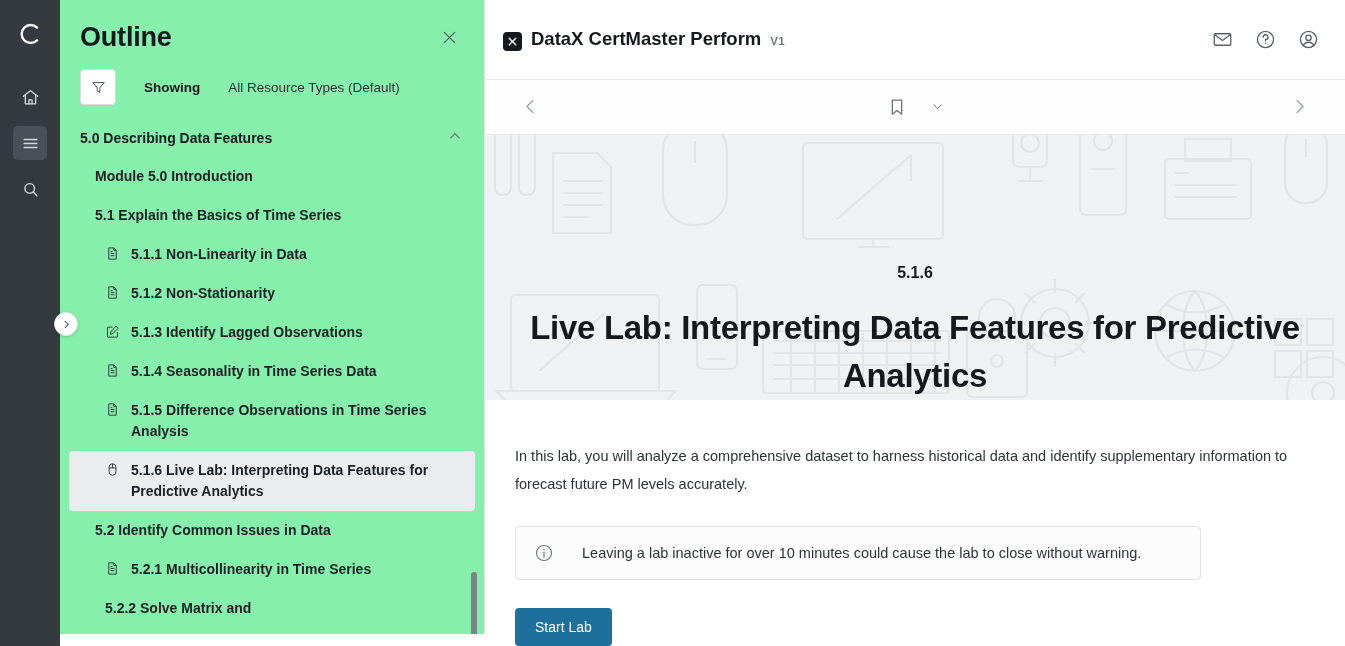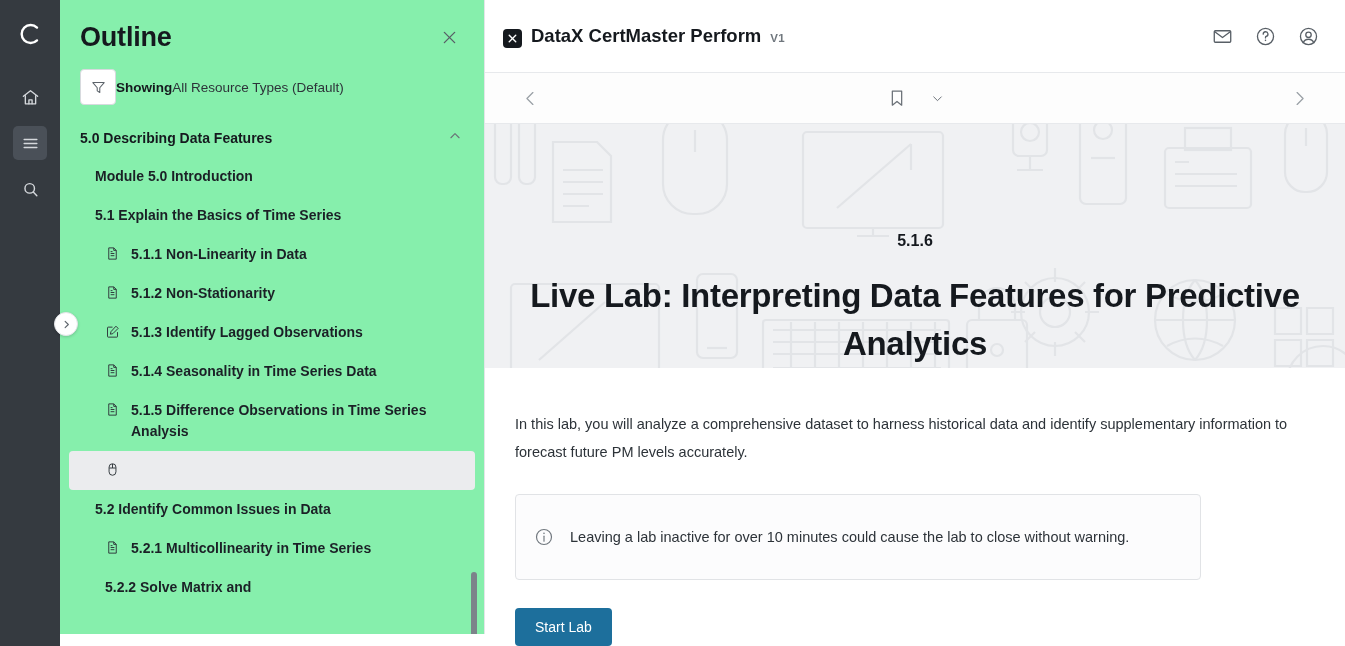--- a/index.html
+++ b/index.html
@@ -42,21 +42,21 @@
     border-right: 1px solid #e3e5e8; position: relative; overflow: hidden;
   }
   .outline-head {
     display: flex; align-items: center; justify-content: space-between;
     padding: 22px 22px 8px 20px;
   }
   .outline-title { font-size: 27px; font-weight: bold; color: #15191e; letter-spacing: -.2px; }
   .close-x { width: 26px; height: 26px; display:flex; align-items:center; justify-content:center;
              color: #585f66; cursor: pointer; }
 
-  .filter-row { display: flex; align-items: center; gap: 0; padding: 8px 20px 12px 20px; }
+  .filter-row { display: flex; align-items: center; gap: 28px; padding: 8px 20px 12px 20px; }
   .filter-box {
     width: 36px; height: 36px; background: #ffffff; border: 1px solid #d7dade;
     border-radius: 4px; display: flex; align-items: center; justify-content: center;
     cursor: pointer;
   }
   .showing-label { font-size: 13.5px; font-weight: bold; color: #15191e; }
   .showing-value { font-size: 13.5px; color: #2d3339; }
 
   .outline-scroll { position: relative; height: 532px; overflow: hidden; padding-top: 2px; }
 
@@ -120,22 +120,22 @@
   .hero-num { position: relative; font-size: 16px; font-weight: bold; color: #15191e; margin-bottom: 22px; }
   .hero-title {
     position: relative; font-size: 33px; font-weight: bold; color: #15191e;
     text-align: center; line-height: 48px; max-width: 830px; letter-spacing: -.3px;
   }
 
   .body-pad { padding: 42px 30px 0 30px; }
   .lede { font-size: 14.5px; color: #2d3339; line-height: 28px; max-width: 810px; }
   .notice {
     margin-top: 28px; max-width: 686px; border: 1px solid #e1e3e6; border-radius: 4px;
-    background: #fcfcfd; display: flex; align-items: center; gap: 16px;
-    padding: 32px 18px;
+    background: #fcfcfd; display: flex; align-items: center; gap: 28px;
+    padding: 16px 18px;
   }
   .notice-text { font-size: 14.5px; color: #2d3339; }
   .start-btn {
     margin-top: 28px; background: #1d6f9c; color: #ffffff; border: none; border-radius: 4px;
     font-family: "Liberation Sans", sans-serif; font-size: 14px; padding: 11px 20px;
     cursor: pointer;
   }
 </style>
 </head>
 <body>
@@ -253,20 +253,21 @@
                 <path d="M14 3v4h4"></path>
                 <path d="M9 12h6M9 15.5h6M9 9h3"></path>
               </svg></span>
             <span class="item-label">5.1.5 Difference Observations in Time Series Analysis</span>
           </div>
           <div class="item selected">
             <span class="item-icon"><svg width="15" height="15" viewBox="0 0 24 24" fill="none" stroke="currentColor" stroke-width="1.5" stroke-linejoin="round">
                 <rect x="6.5" y="2.8" width="11" height="18.4" rx="5.5"></rect>
                 <path d="M12 3.2v6.4M6.7 9.6h10.6"></path>
               </svg></span>
+            <span class="item-label">5.1.6 Live Lab: Interpreting Data Features for Predictive Analytics</span>
           </div>
           <div class="item indent0 plain">
             <span class="item-label">5.2 Identify Common Issues in Data</span>
           </div>
           <div class="item">
             <span class="item-icon"><svg width="15" height="15" viewBox="0 0 24 24" fill="none" stroke="currentColor" stroke-width="1.5" stroke-linejoin="round">
                 <path d="M6 3h8l4 4v14H6z"></path>
                 <path d="M14 3v4h4"></path>
                 <path d="M9 12h6M9 15.5h6M9 9h3"></path>
               </svg></span>

